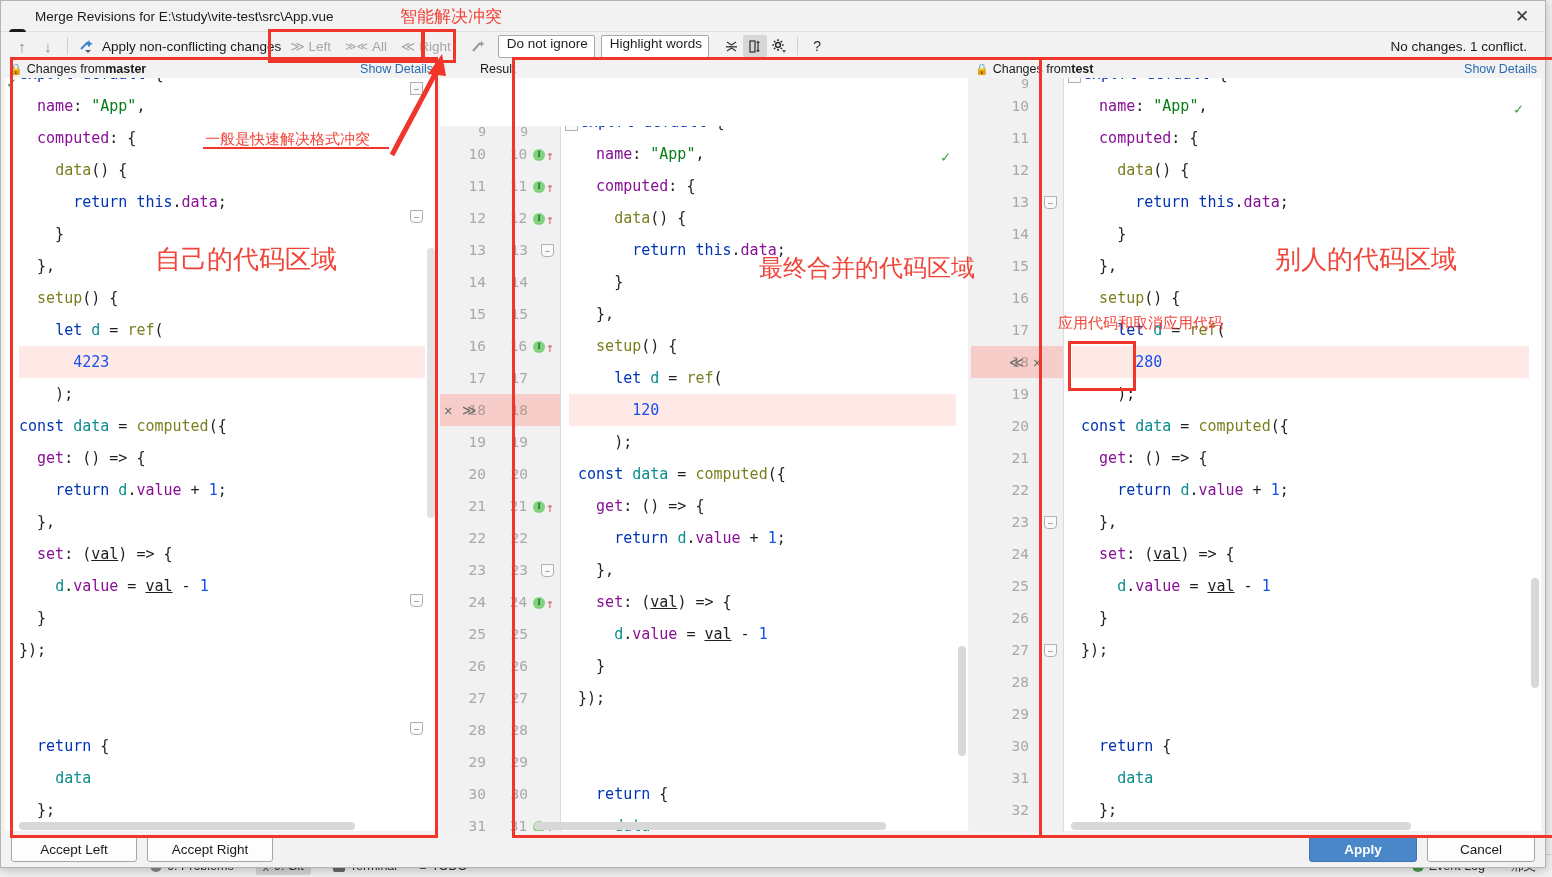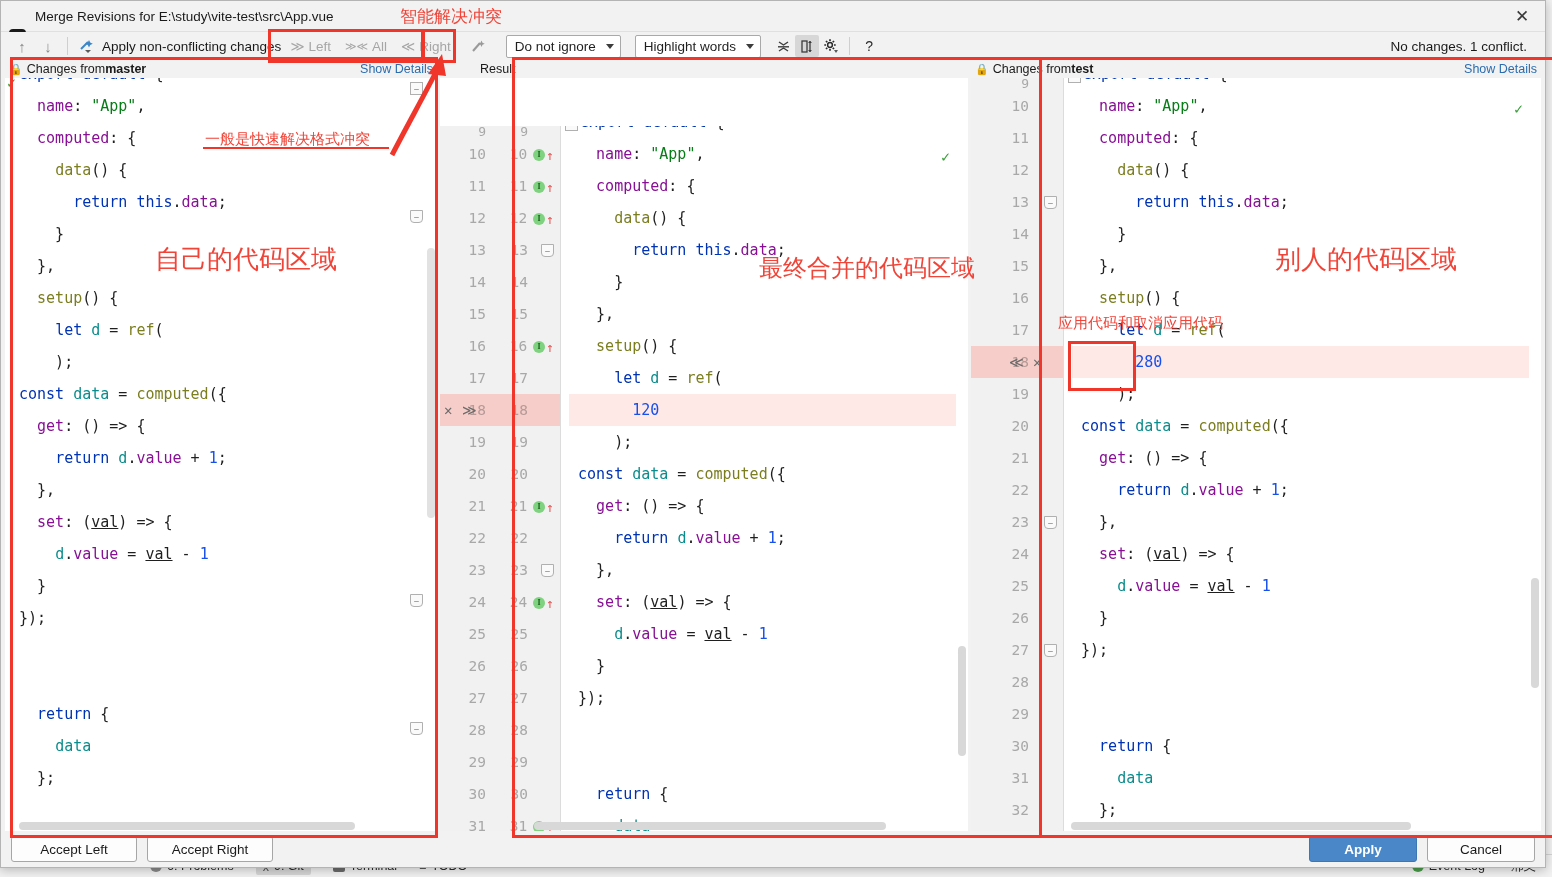--- a/index.html
+++ b/index.html
@@ -42,21 +42,21 @@
   
   .toolbar{height:28px;display:flex;align-items:center;gap:0;padding:0 8px;flex:none;
     background:#f2f2f2;}
   .tb-icon{width:26px;height:24px;display:flex;align-items:center;justify-content:center;
     color:#8a8a8a;font-size:15px;}
   .tb-sep{width:1px;height:18px;background:#cfcfcf;margin:0 6px;}
   .tb-label{font-size:13.5px;color:#1a1a1a;margin:0 2px 0 2px;white-space:nowrap;}
   .tb-link{font-size:13.5px;color:#a6a6a6;display:flex;align-items:center;gap:4px;
     padding:0 7px;white-space:nowrap;}
   .combo{height:21px;border:1px solid #a9a9a9;background:#fff;border-radius:2px;
-    display:flex;align-items:center;padding:0 6px 0 8px;gap:10px;margin-left:14px;font-size:13.5px;}
+    display:flex;align-items:center;padding:0 6px 0 8px;gap:10px;margin-left:6px;font-size:13.5px;flex-direction:column;}
   .combo .caret{width:0;height:0;border-left:4px solid transparent;border-right:4px solid transparent;
     border-top:5px solid #3c3c3c;}
   .tb-toggle{width:24px;height:22px;display:flex;align-items:center;justify-content:center;}
   .tb-toggle.on{background:#d7d7d7;border-radius:2px;}
   .tb-right{margin-left:auto;font-size:13.5px;color:#1a1a1a;padding-right:10px;}
 
   
   .panes{flex:1;display:flex;min-height:0;background:#f2f2f2;padding:0 4px;}
   .pane{display:flex;flex-direction:column;min-width:0;background:#fff;position:relative;}
   .pane-left{width:432px;}
@@ -248,20 +248,21 @@
         <div class="code" style="padding-left:14px;">
           <div class="cl" style="margin-top:-20px;"><span class="k">export</span> <span class="k">default</span> {</div>
           <div class="cl">  <span class="prop">name</span>: <span class="str">"App"</span>,</div>
           <div class="cl">  <span class="prop">computed</span>: {</div>
           <div class="cl">    <span class="fn">data</span>() {</div>
           <div class="cl">      <span class="k">return</span> <span class="k">this</span>.<span class="prop">data</span>;</div>
           <div class="cl">    }</div>
           <div class="cl">  },</div>
           <div class="cl">  <span class="fn">setup</span>() {</div>
           <div class="cl">    <span class="k">let</span> <span class="teal">d</span> = <span class="fn">ref</span>(</div>
+          <div class="cl hl">      <span class="num">4223</span></div>
           <div class="cl">    );</div>
           <div class="cl"><span class="k">const</span> <span class="teal">data</span> = <span class="fn">computed</span>({</div>
           <div class="cl">  <span class="prop">get</span>: () =&gt; {</div>
           <div class="cl">    <span class="k">return</span> <span class="teal">d</span>.<span class="prop">value</span> + <span class="num">1</span>;</div>
           <div class="cl">  },</div>
           <div class="cl">  <span class="prop">set</span>: (<span class="u">val</span>) =&gt; {</div>
           <div class="cl">    <span class="teal">d</span>.<span class="prop">value</span> = <span class="u">val</span> - <span class="num">1</span></div>
           <div class="cl">  }</div>
           <div class="cl">});</div>
           <div class="cl"></div>

